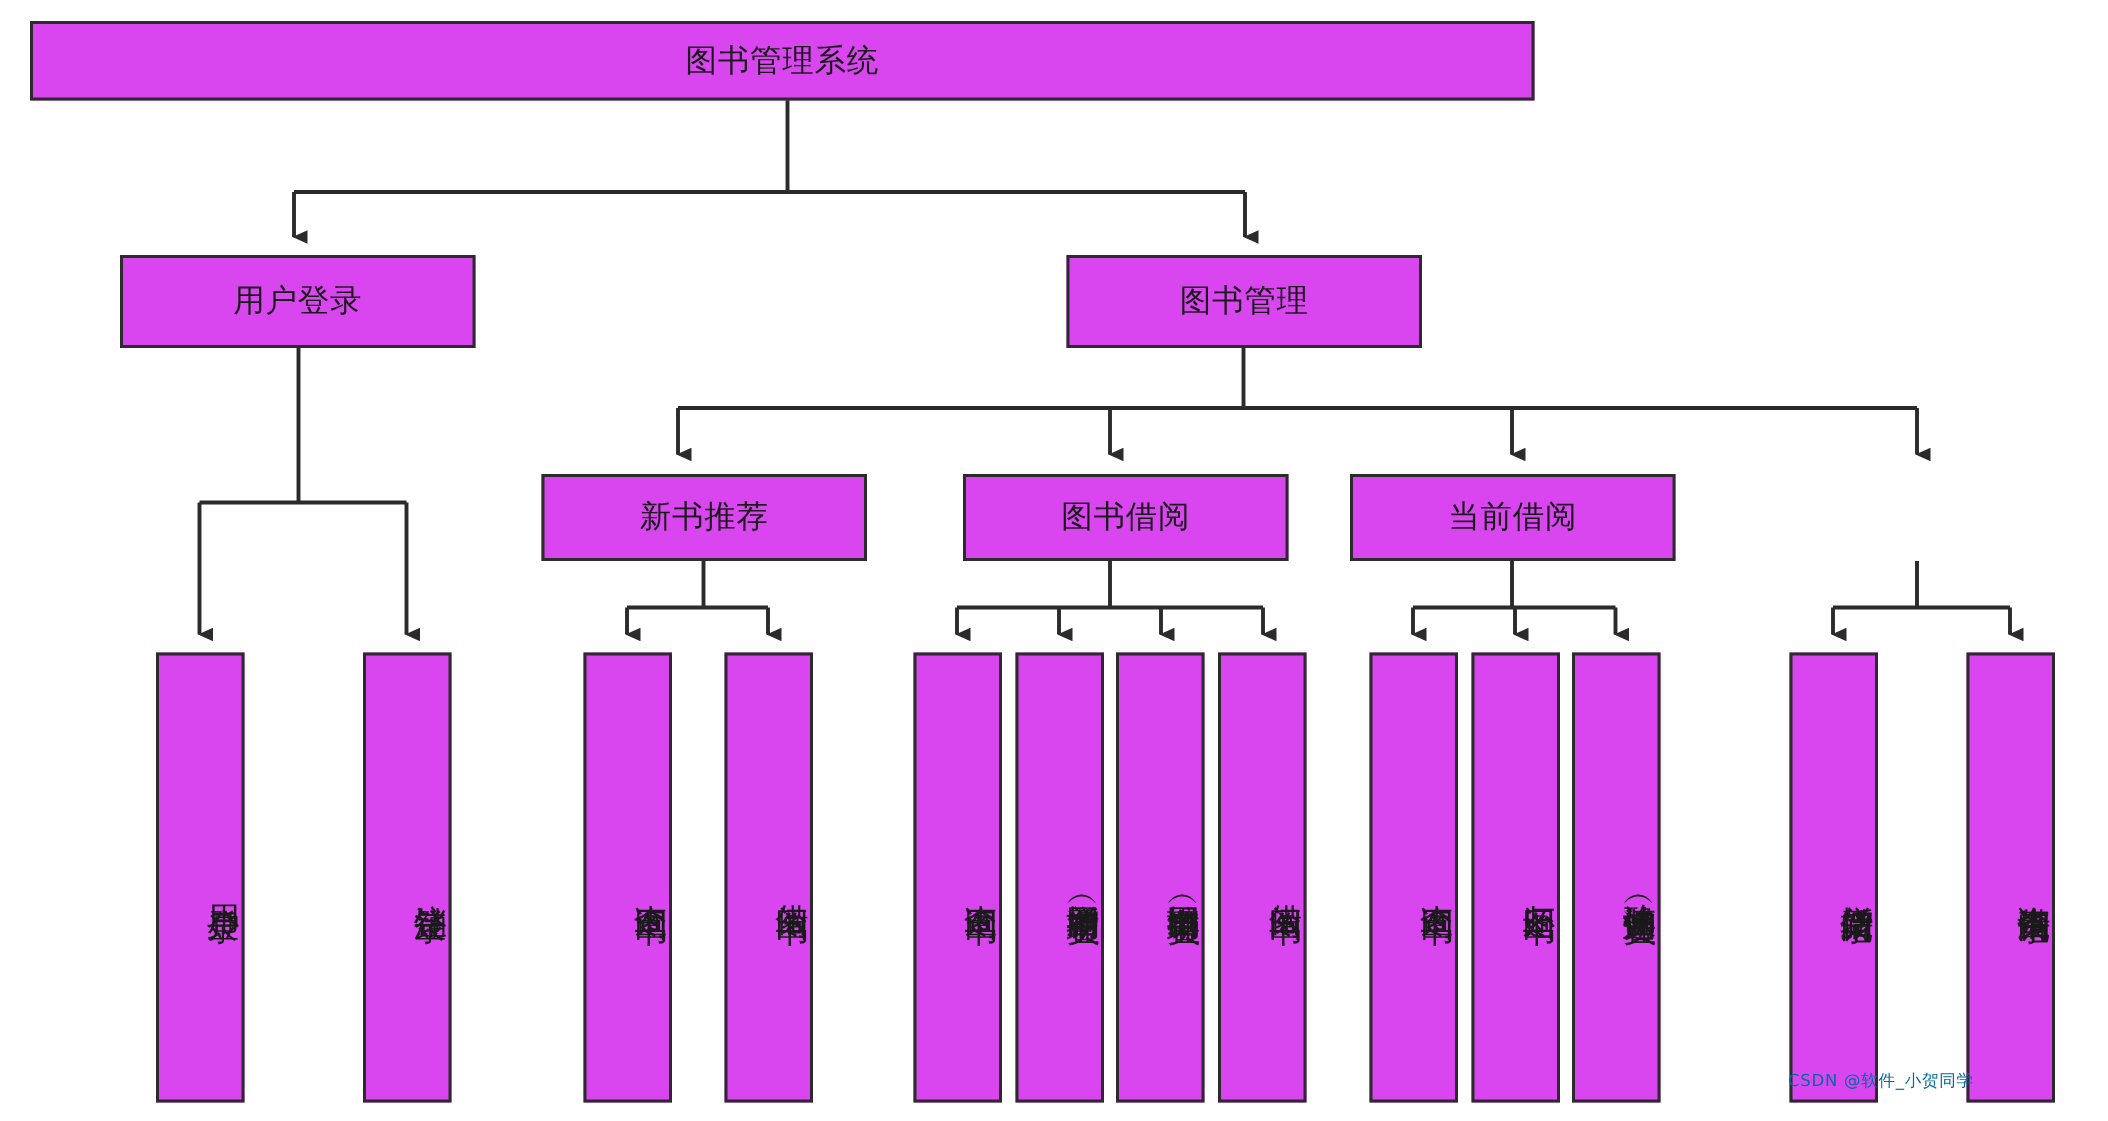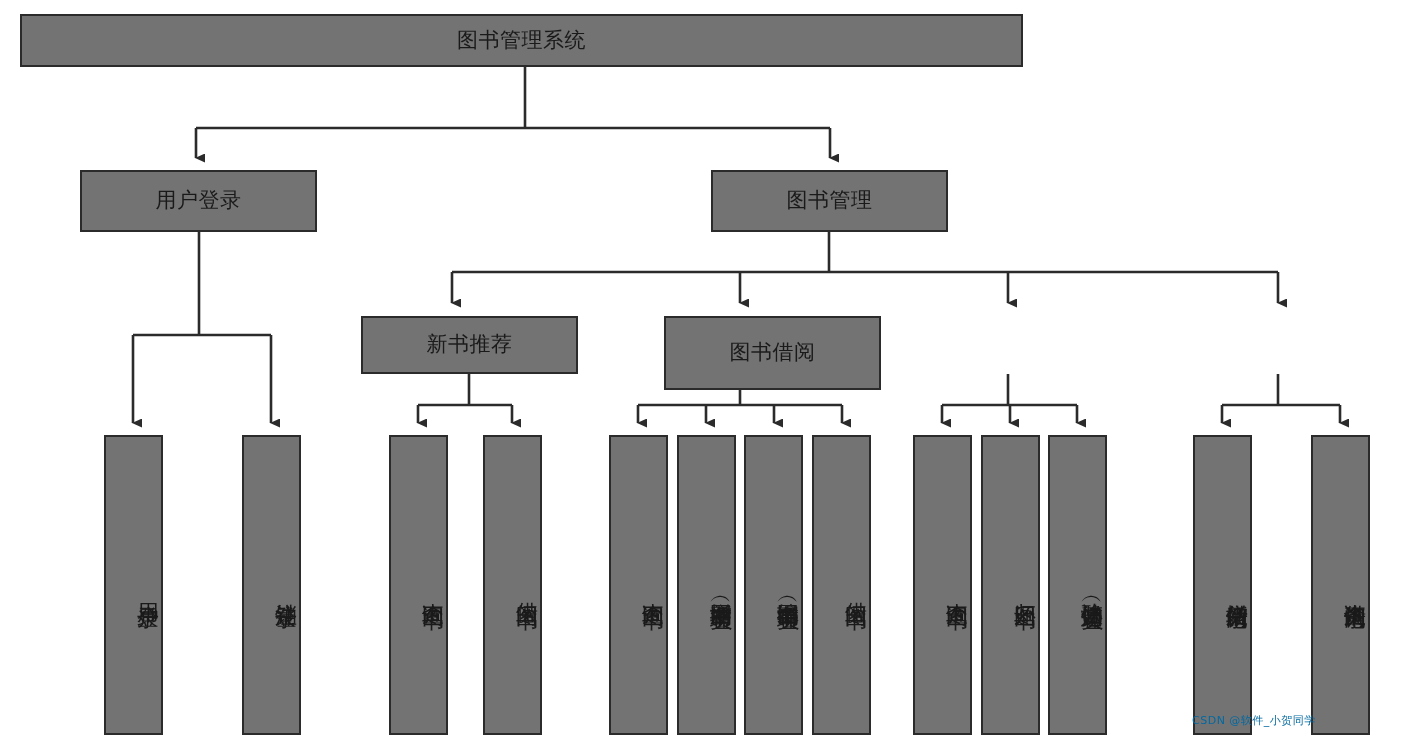--- a/index.html
+++ b/index.html
@@ -22,21 +22,21 @@
     position: absolute;
     left: 0;
     top: 0;
     width: 1405px;
     height: 747px;
     pointer-events: none;
   }
   .node {
     position: absolute;
     box-sizing: border-box;
-    background: #737373;
+    background: #d946ef;
     border: 2px solid #2b2b2b;
     display: flex;
     align-items: center;
     justify-content: center;
     color: #1a1a1a;
   }
   .node-h {
     font-size: 21px;
     letter-spacing: 0.5px;
     line-height: 1.1;
@@ -135,22 +135,25 @@
   <div class="node node-h" style="left:80px; top:170px; width:237px; height:62px;">
     <span class="node-label">用户登录</span>
   </div>
   <div class="node node-h" style="left:361px; top:316px; width:217px; height:58px;">
     <span class="node-label">新书推荐</span>
   </div>
 
   <div class="node node-h" style="left:711px; top:170px; width:237px; height:62px;">
     <span class="node-label">图书管理</span>
   </div>
-  <div class="node node-h" style="left:664px; top:316px; width:217px; height:74px;">
+  <div class="node node-h" style="left:642px; top:316px; width:217px; height:58px;">
     <span class="node-label">图书借阅</span>
+  </div>
+  <div class="node node-h" style="left:900px; top:316px; width:217px; height:58px;">
+    <span class="node-label">当前借阅</span>
   </div>
 
   <div class="node node-v" style="left:104px; top:435px; width:59px; height:300px;">
     <span class="node-label">用户登录</span>
   </div>
   <div class="node node-v" style="left:242px; top:435px; width:59px; height:300px;">
     <span class="node-label">注销登录</span>
   </div>
 
   <div class="node node-v" style="left:389px; top:435px; width:59px; height:300px;">

